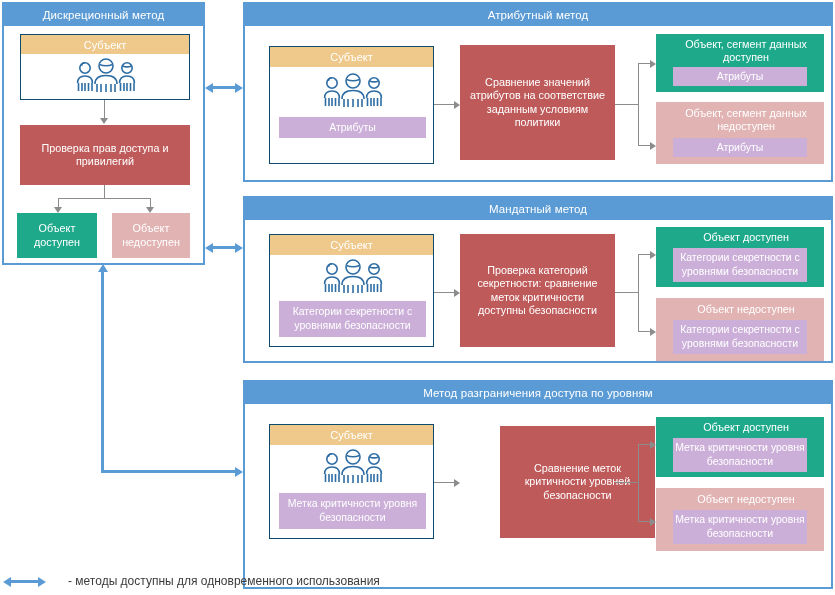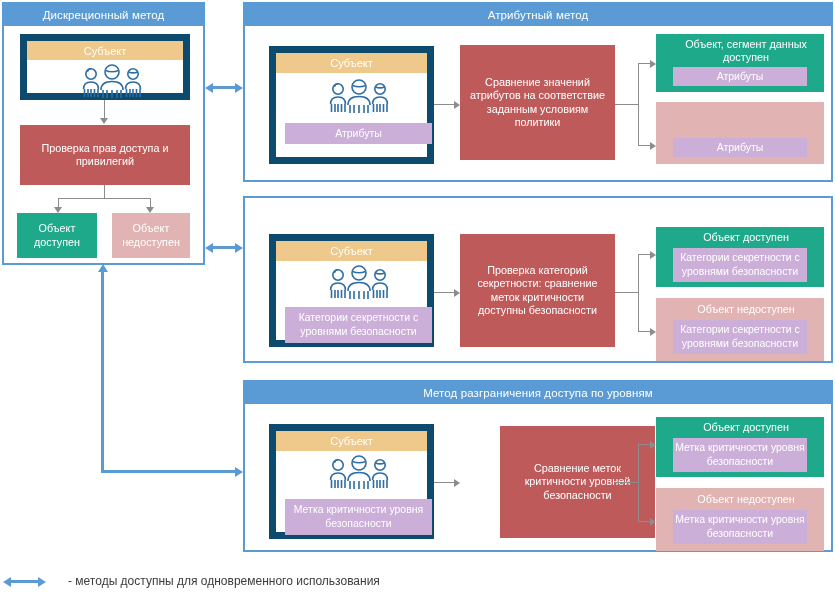--- a/index.html
+++ b/index.html
@@ -10,21 +10,21 @@
   
   .panel{position:absolute;box-sizing:border-box;border:2px solid #5B9BD5;background:#ffffff;}
   .panel-head{position:absolute;left:0;top:0;width:100%;background:#5B9BD5;color:#ffffff;
               display:flex;align-items:center;justify-content:center;
               font-size:11.5px;letter-spacing:.1px;}
 
   
   .box{position:absolute;box-sizing:border-box;display:flex;align-items:center;
        justify-content:center;text-align:center;color:#ffffff;line-height:1.25;}
 
-  .subj-card{position:absolute;box-sizing:border-box;border:7px solid #0c4a6e;background:#ffffff;}
+  .subj-card{position:absolute;box-sizing:border-box;border:1px solid #0c4a6e;background:#ffffff;}
   .subj-head{position:absolute;left:0;top:0;width:100%;background:#EEC98B;color:#ffffff;
              display:flex;align-items:center;justify-content:center;font-size:11px;}
   .chip{position:absolute;box-sizing:border-box;background:#CBAFD8;color:#ffffff;
         display:flex;align-items:center;justify-content:center;text-align:center;
         font-size:10.5px;line-height:1.3;}
 
   .redbox{background:#BF5A5A;font-size:10.8px;padding:4px 8px;}
   .greenbox{background:#1FA98B;}
   .pinkbox{background:#E2B3B3;}
 
@@ -127,25 +127,27 @@
   <div class="gline" style="left:393px;top:141px;width:14px;height:1.4px;"></div>
   <div class="ghead-r" style="left:405px;top:55.5px;"></div>
   <div class="ghead-r" style="left:405px;top:137.5px;"></div>
 
   <div class="box greenbox" style="left:411px;top:30px;width:168px;height:58px;display:block;">
     <div class="lbl" style="top:4px;padding:0 6px;">Объект, сегмент данных доступен</div>
     <div class="chip" style="left:17px;top:33px;width:134px;height:19px;">Атрибуты</div>
   </div>
 
   <div class="box pinkbox" style="left:411px;top:98px;width:168px;height:62px;display:block;">
+    <div class="lbl" style="top:5px;padding:0 6px;">Объект, сегмент данных недоступен</div>
     <div class="chip" style="left:17px;top:36px;width:134px;height:19px;">Атрибуты</div>
   </div>
 </div>
 
 <div class="panel" style="left:243px;top:196px;width:590px;height:167px;">
+  <div class="panel-head" style="height:22px;">Мандатный метод</div>
 
   <div class="subj-card" style="left:24px;top:36px;width:165px;height:113px;">
     <div class="subj-head" style="height:20px;">Субъект</div>
     <svg class="people" style="left:48px;top:24px;" width="70" height="38" viewBox="0 0 70 38">
       <g fill="none" stroke="#2E6DA4" stroke-width="1.6">
         <circle cx="14" cy="10" r="5.2"></circle>
         <path d="M14 4.8 q-3.4 0 -3.4 3 M6.6 25 q0-7 7.4-7 q7.4 0 7.4 7"></path>
         <path d="M7.5 25 v8 M11 25 v8 M14 25 v8 M17.5 25 v8 M21 25 v8"></path>
         <circle cx="35" cy="8" r="7"></circle>
         <path d="M28.5 6.5 q6.5 2.5 13 0"></path>
@@ -176,21 +178,21 @@
     <div class="lbl" style="top:4px;padding:0 6px;">Объект доступен</div>
     <div class="chip" style="left:17px;top:21px;width:134px;height:34px;">Категории секретности с уровнями безопасности</div>
   </div>
 
   <div class="box pinkbox" style="left:411px;top:100px;width:168px;height:63px;display:block;">
     <div class="lbl" style="top:5px;padding:0 6px;">Объект недоступен</div>
     <div class="chip" style="left:17px;top:22px;width:134px;height:34px;">Категории секретности с уровнями безопасности</div>
   </div>
 </div>
 
-<div class="panel" style="left:243px;top:380px;width:590px;height:172px;">
+<div class="panel" style="left:243px;top:380px;width:590px;height:209px;">
   <div class="panel-head" style="height:22px;">Метод разграничения доступа по уровням</div>
 
   <div class="subj-card" style="left:24px;top:42px;width:165px;height:115px;">
     <div class="subj-head" style="height:20px;">Субъект</div>
     <svg class="people" style="left:48px;top:24px;" width="70" height="38" viewBox="0 0 70 38">
       <g fill="none" stroke="#2E6DA4" stroke-width="1.6">
         <circle cx="14" cy="10" r="5.2"></circle>
         <path d="M14 4.8 q-3.4 0 -3.4 3 M6.6 25 q0-7 7.4-7 q7.4 0 7.4 7"></path>
         <path d="M7.5 25 v8 M11 25 v8 M14 25 v8 M17.5 25 v8 M21 25 v8"></path>
         <circle cx="35" cy="8" r="7"></circle>

